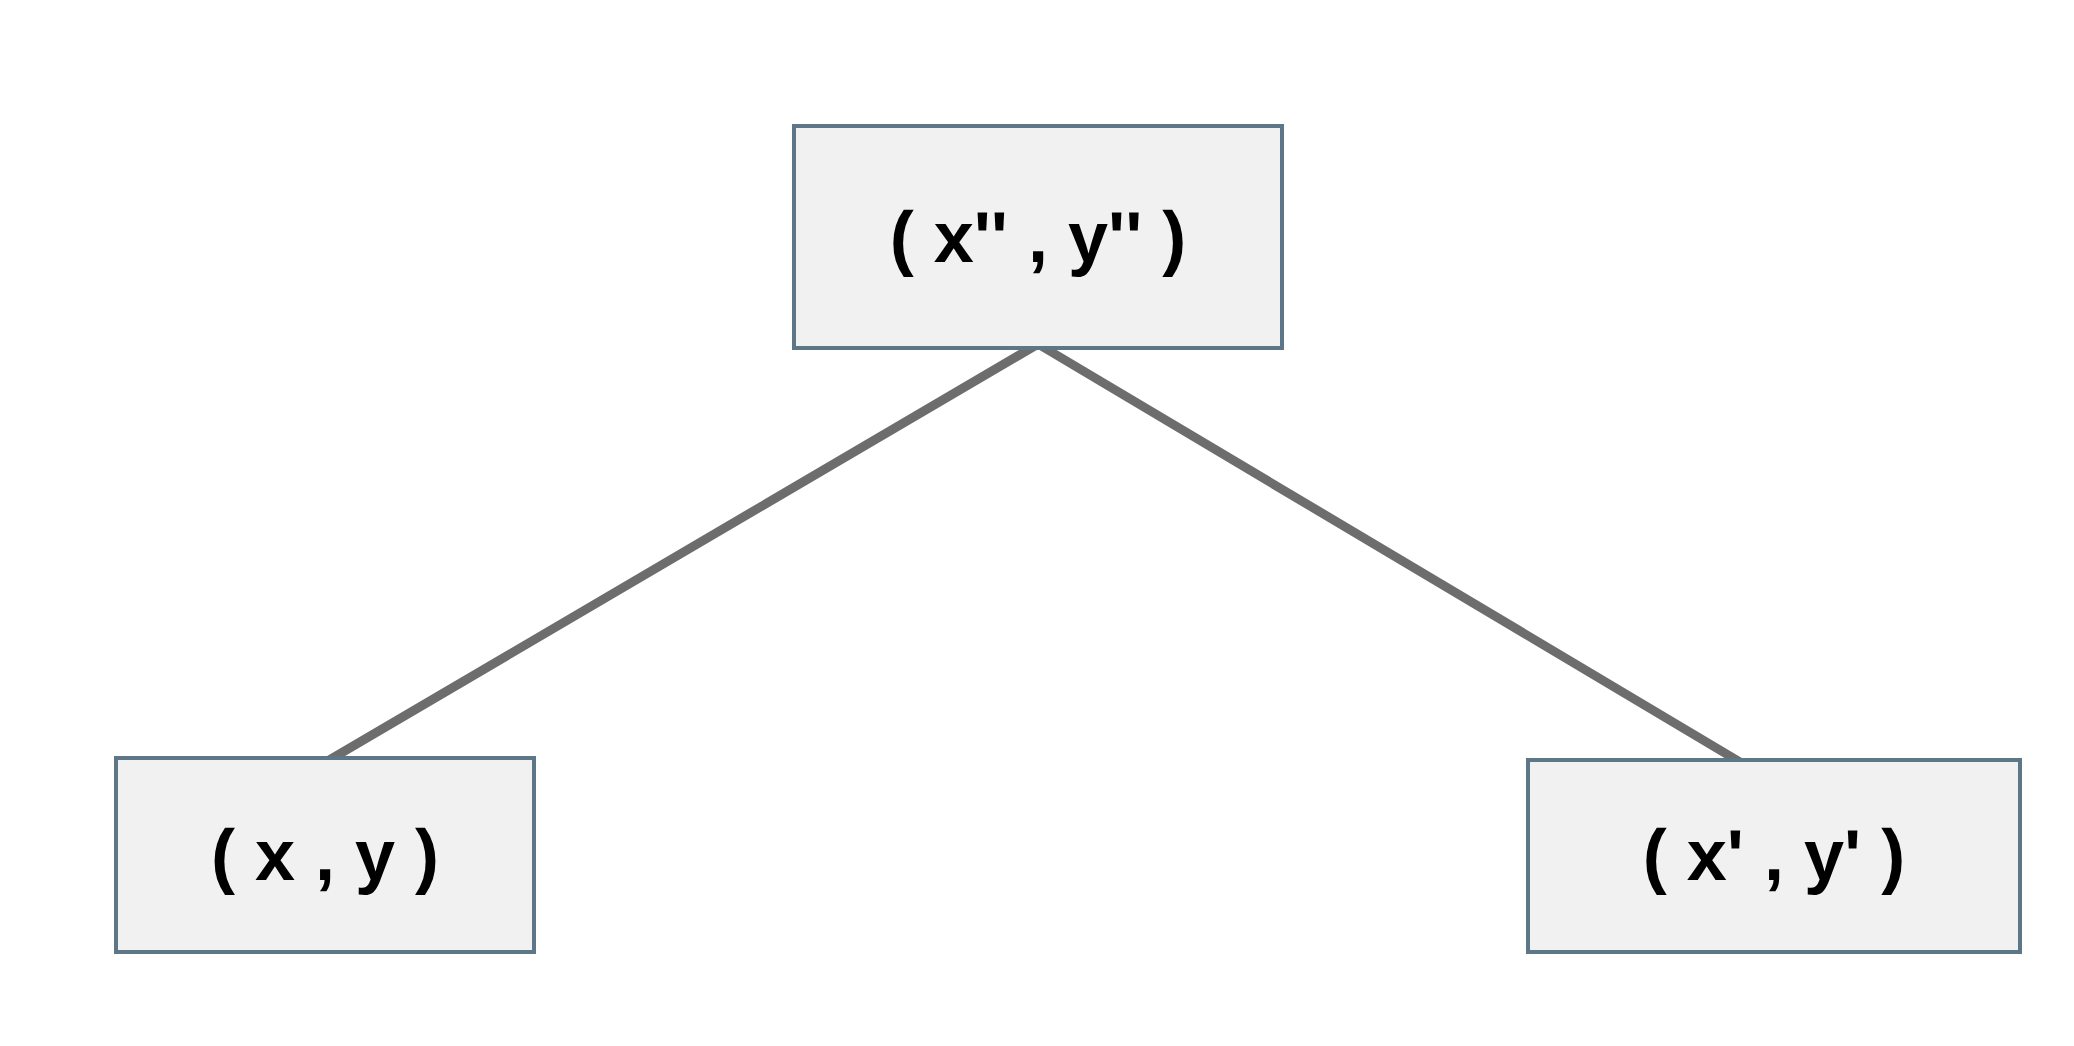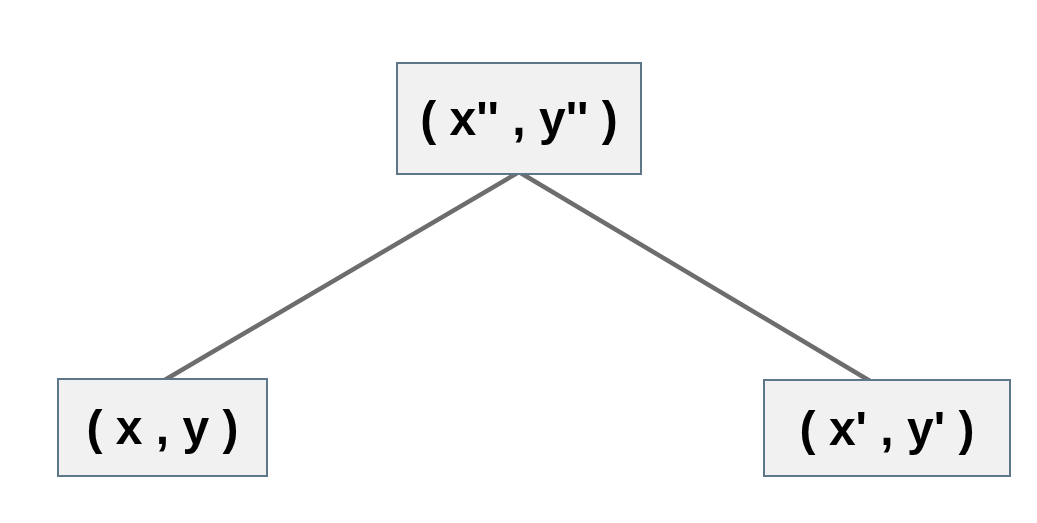--- a/index.html
+++ b/index.html
@@ -30,21 +30,21 @@
   .node {
     position: absolute;
     box-sizing: border-box;
     background: #f1f1f2;
     border: 2px solid #5d7789;
     display: flex;
     align-items: center;
     justify-content: center;
     color: #000000;
     font-weight: bold;
-    font-size: 48px;
+    font-size: 36px;
     white-space: nowrap;
   }
   .node-root {
     left: 396px;
     top: 62px;
     width: 246px;
     height: 113px;
   }
   .node-left {
     left: 57px;

